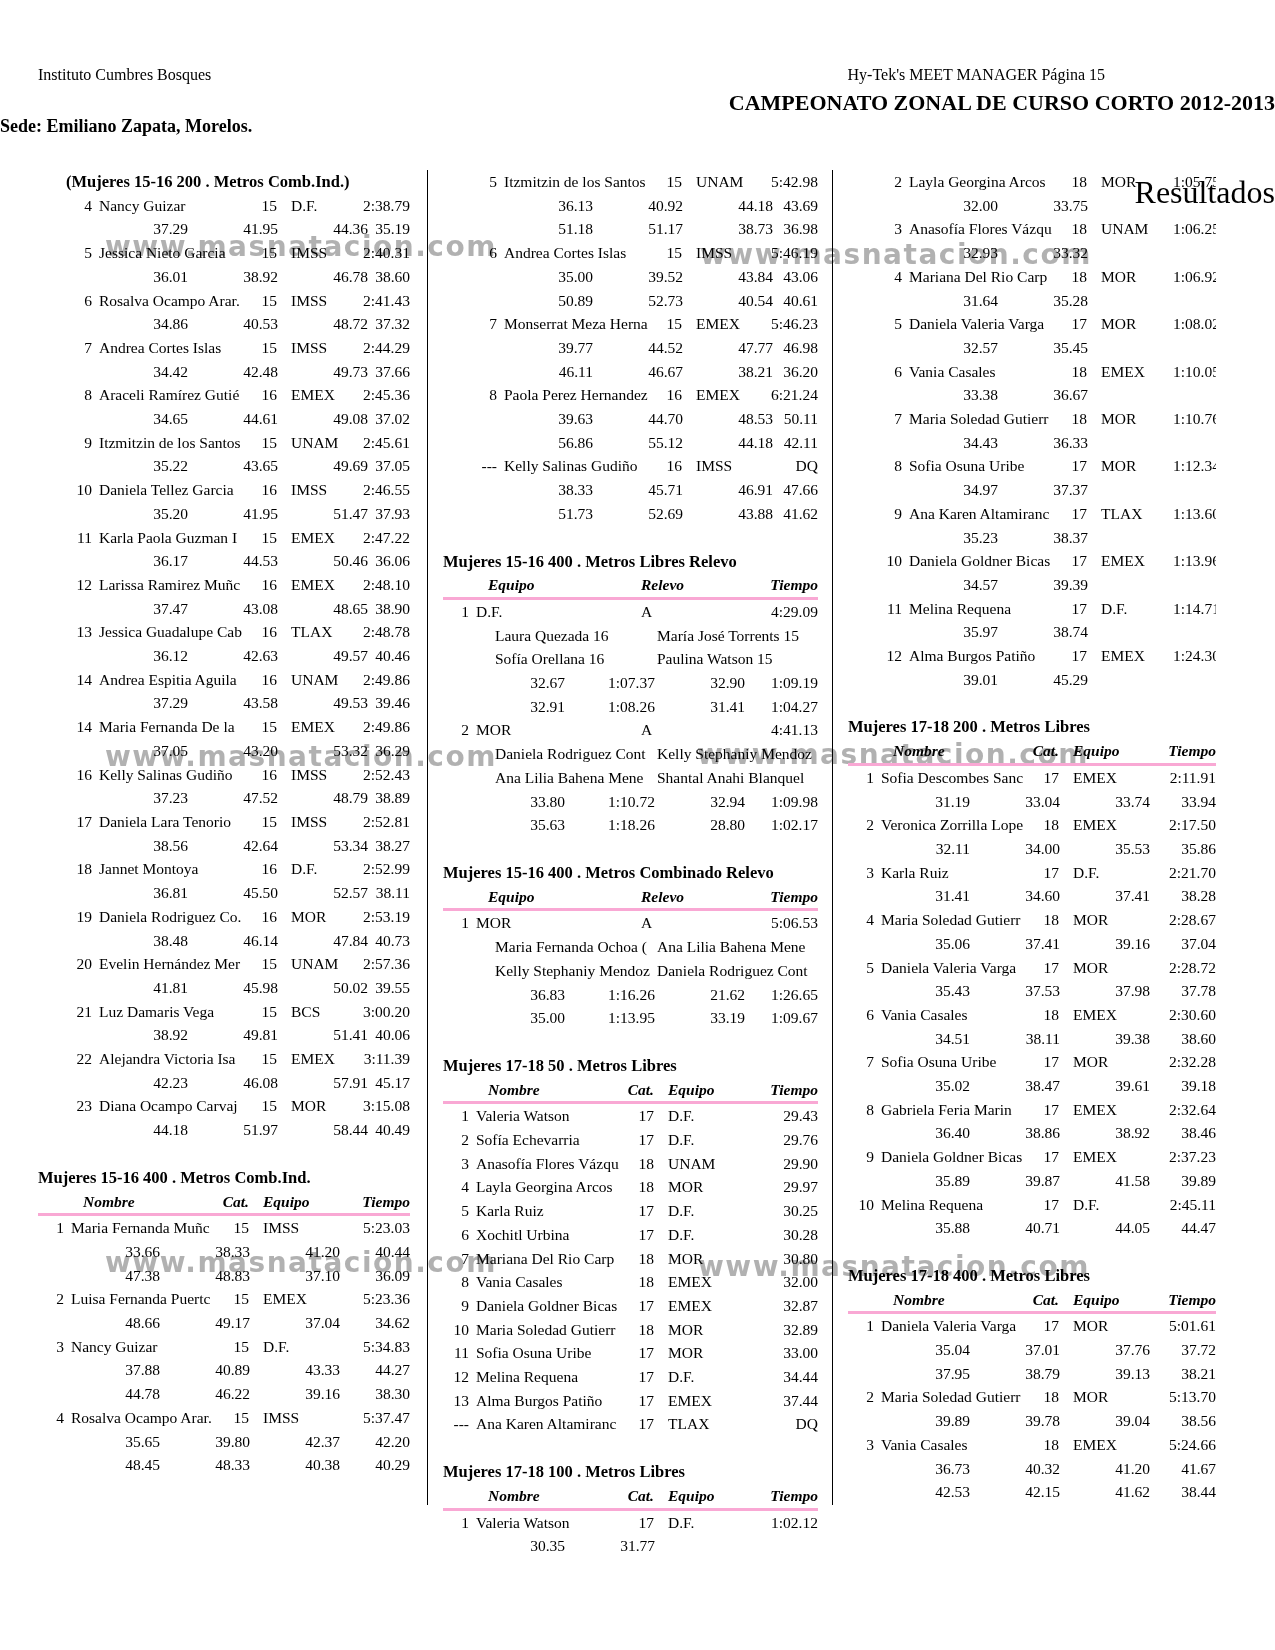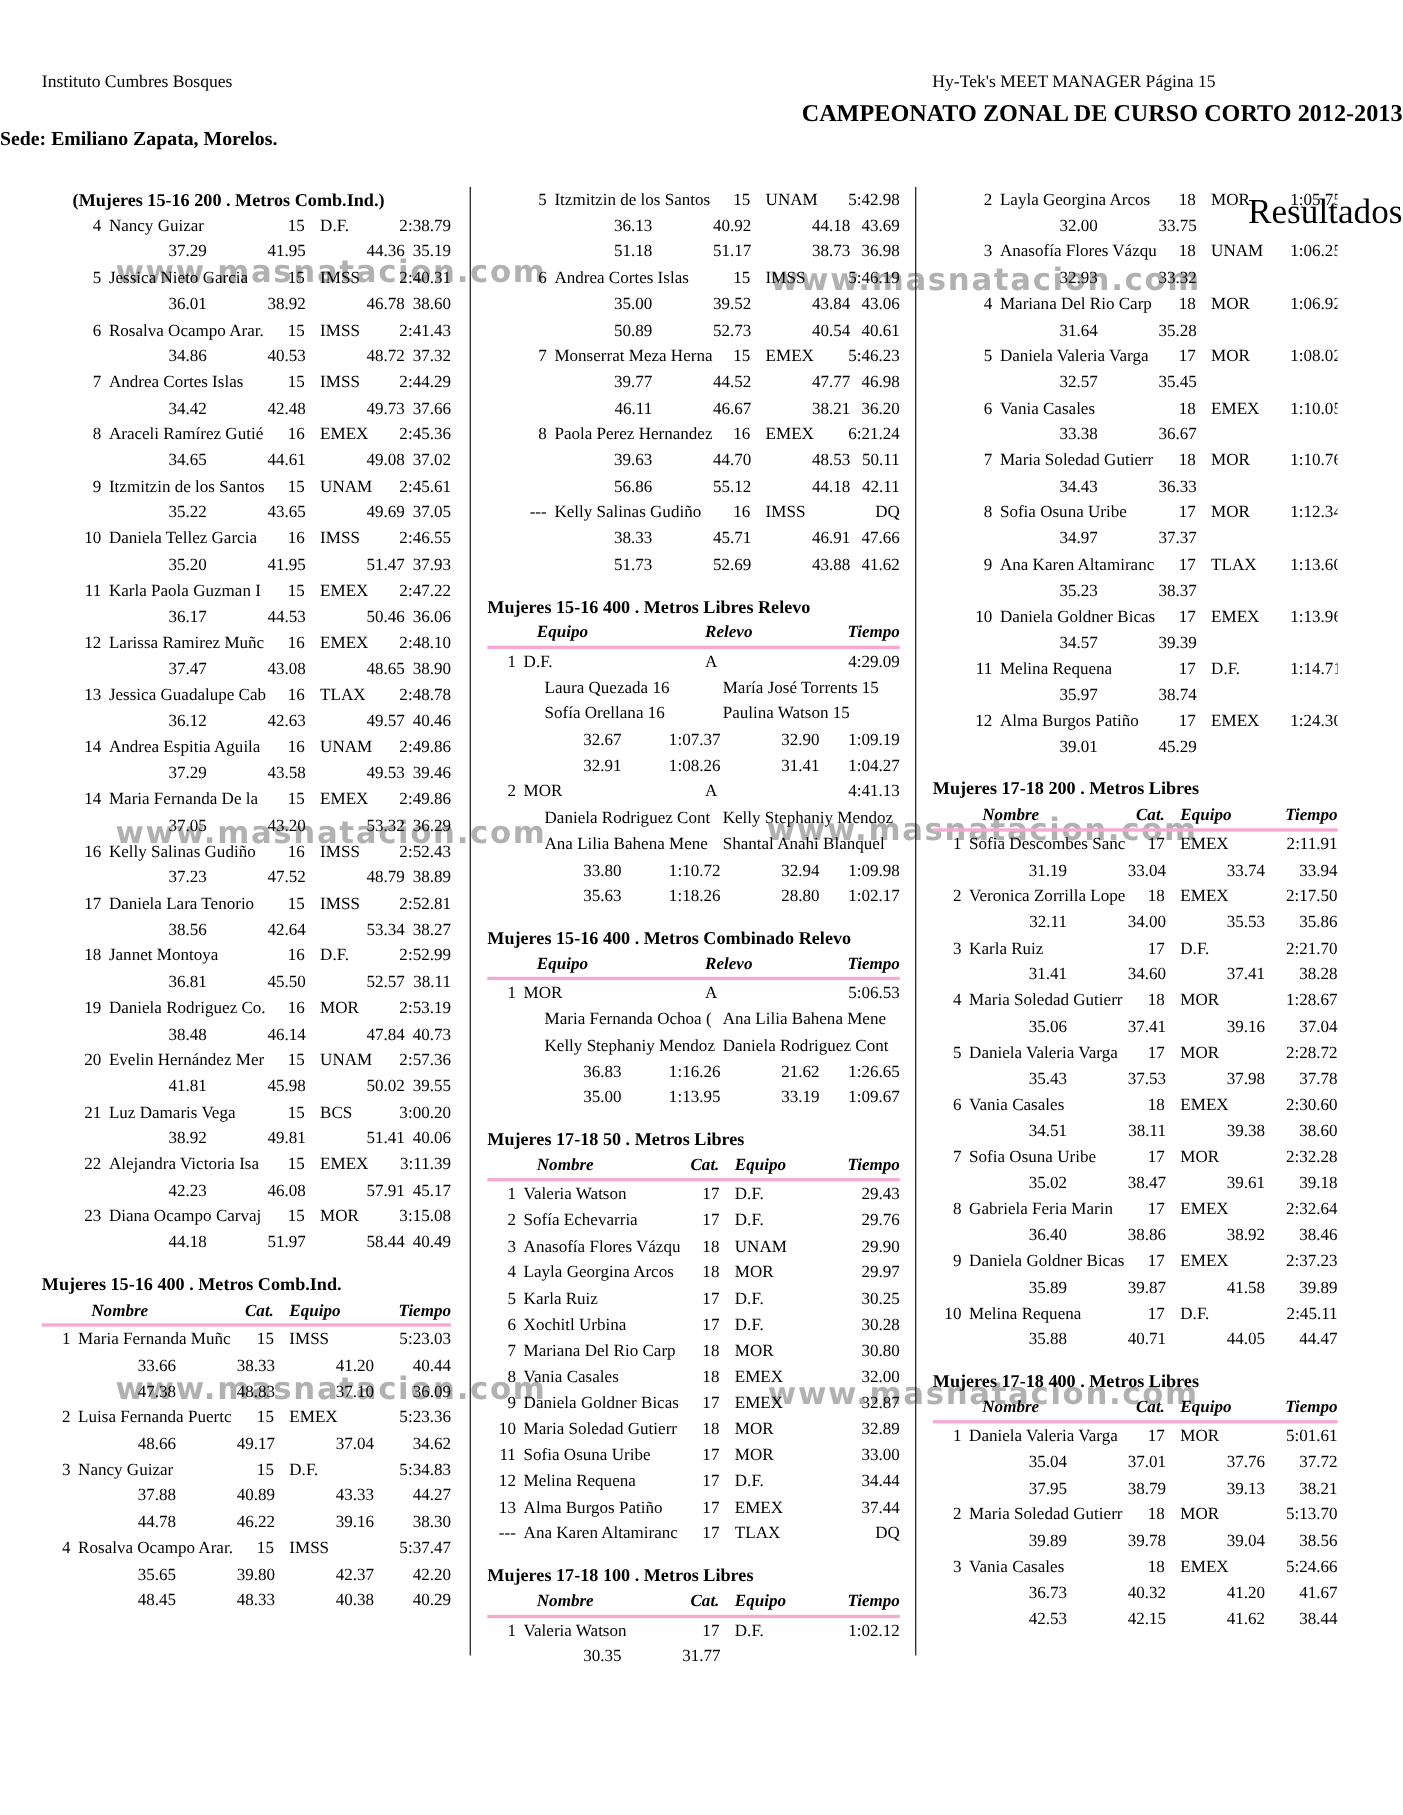--- a/index.html
+++ b/index.html
@@ -9,21 +9,21 @@
   .hdr-right{position:absolute;right:170px;top:66px;font-size:16px;}
   .title{position:absolute;left:0;right:0;top:90px;text-align:right;font-weight:bold;font-size:22px;}
   .sede{position:absolute;left:0;right:0;top:116px;text-align:left;font-weight:bold;font-size:18px;}
   .resultados{position:absolute;left:0;right:0;top:138px;text-align:right;font-size:32px;margin-top:36px;}
   .col{position:absolute;top:170px;line-height:23.7px;}
   #col1{left:38px;width:372px;}
   #col2{left:443px;width:375px;}
   #col3{left:848px;width:368px;}
   .vdiv{position:absolute;top:170px;width:1px;height:1335px;background:#000;}
   #vdiv1{left:427px;} #vdiv2{left:832px;}
-  .section{margin-top:14px;}
+  .section{margin-top:24px;}
   .section.first{margin-top:0;margin-left:28px;}
   .sec-title{font-weight:bold;font-size:16.5px;white-space:nowrap;overflow:hidden;}
   .row{display:flex;white-space:nowrap;}
   .cols-hdr{font-weight:bold;border-bottom:3px solid #f9a8d4;font-style:italic;}
   .place{width:26px;text-align:right;flex:none;}
   .gap{width:7px;flex:none;}
   .name{width:148px;flex:none;overflow:hidden;}
   .hpad{padding-left:12px;width:136px;}
   .cat{width:30px;text-align:right;flex:none;}
   .equipo{width:86px;flex:none;padding-left:14px;overflow:hidden;box-sizing:border-box;}
@@ -1056,21 +1056,21 @@
           <span class="sp">34.60</span>
           <span class="sp">37.41</span>
           <span class="spl">38.28</span>
         </div>
         <div class="row">
           <span class="place">4</span>
           <span class="gap"></span>
           <span class="name">Maria Soledad Gutierr</span>
           <span class="cat">18</span>
           <span class="equipo">MOR</span>
-          <span class="time">1:28.67</span>
+          <span class="time">2:28.67</span>
         </div>
         <div class="row">
           <span class="spind"></span>
           <span class="sp">35.06</span>
           <span class="sp">37.41</span>
           <span class="sp">39.16</span>
           <span class="spl">37.04</span>
         </div>
         <div class="row">
           <span class="place">5</span>

